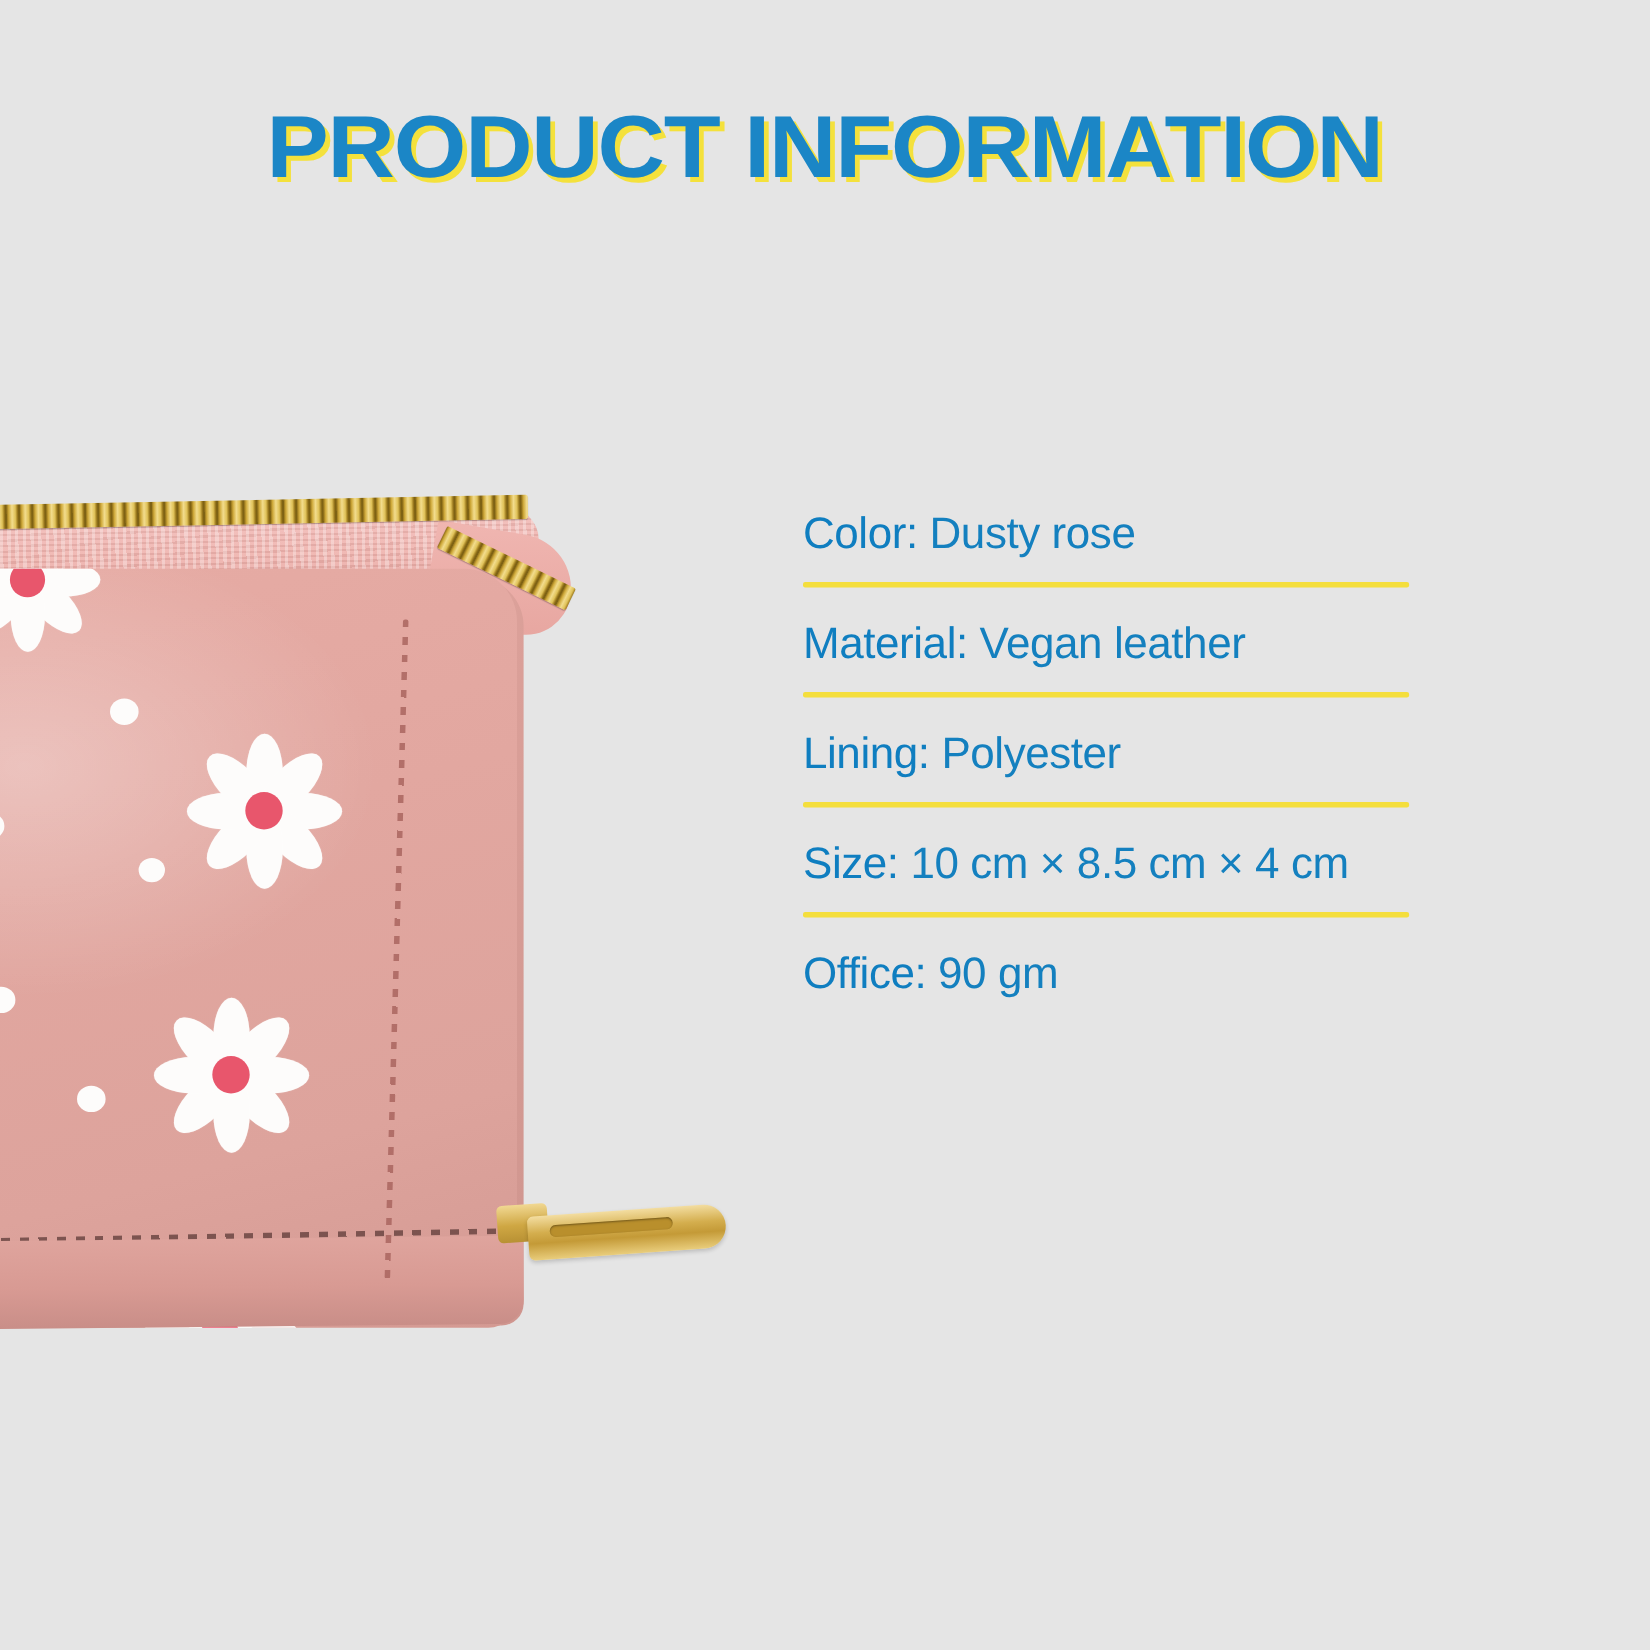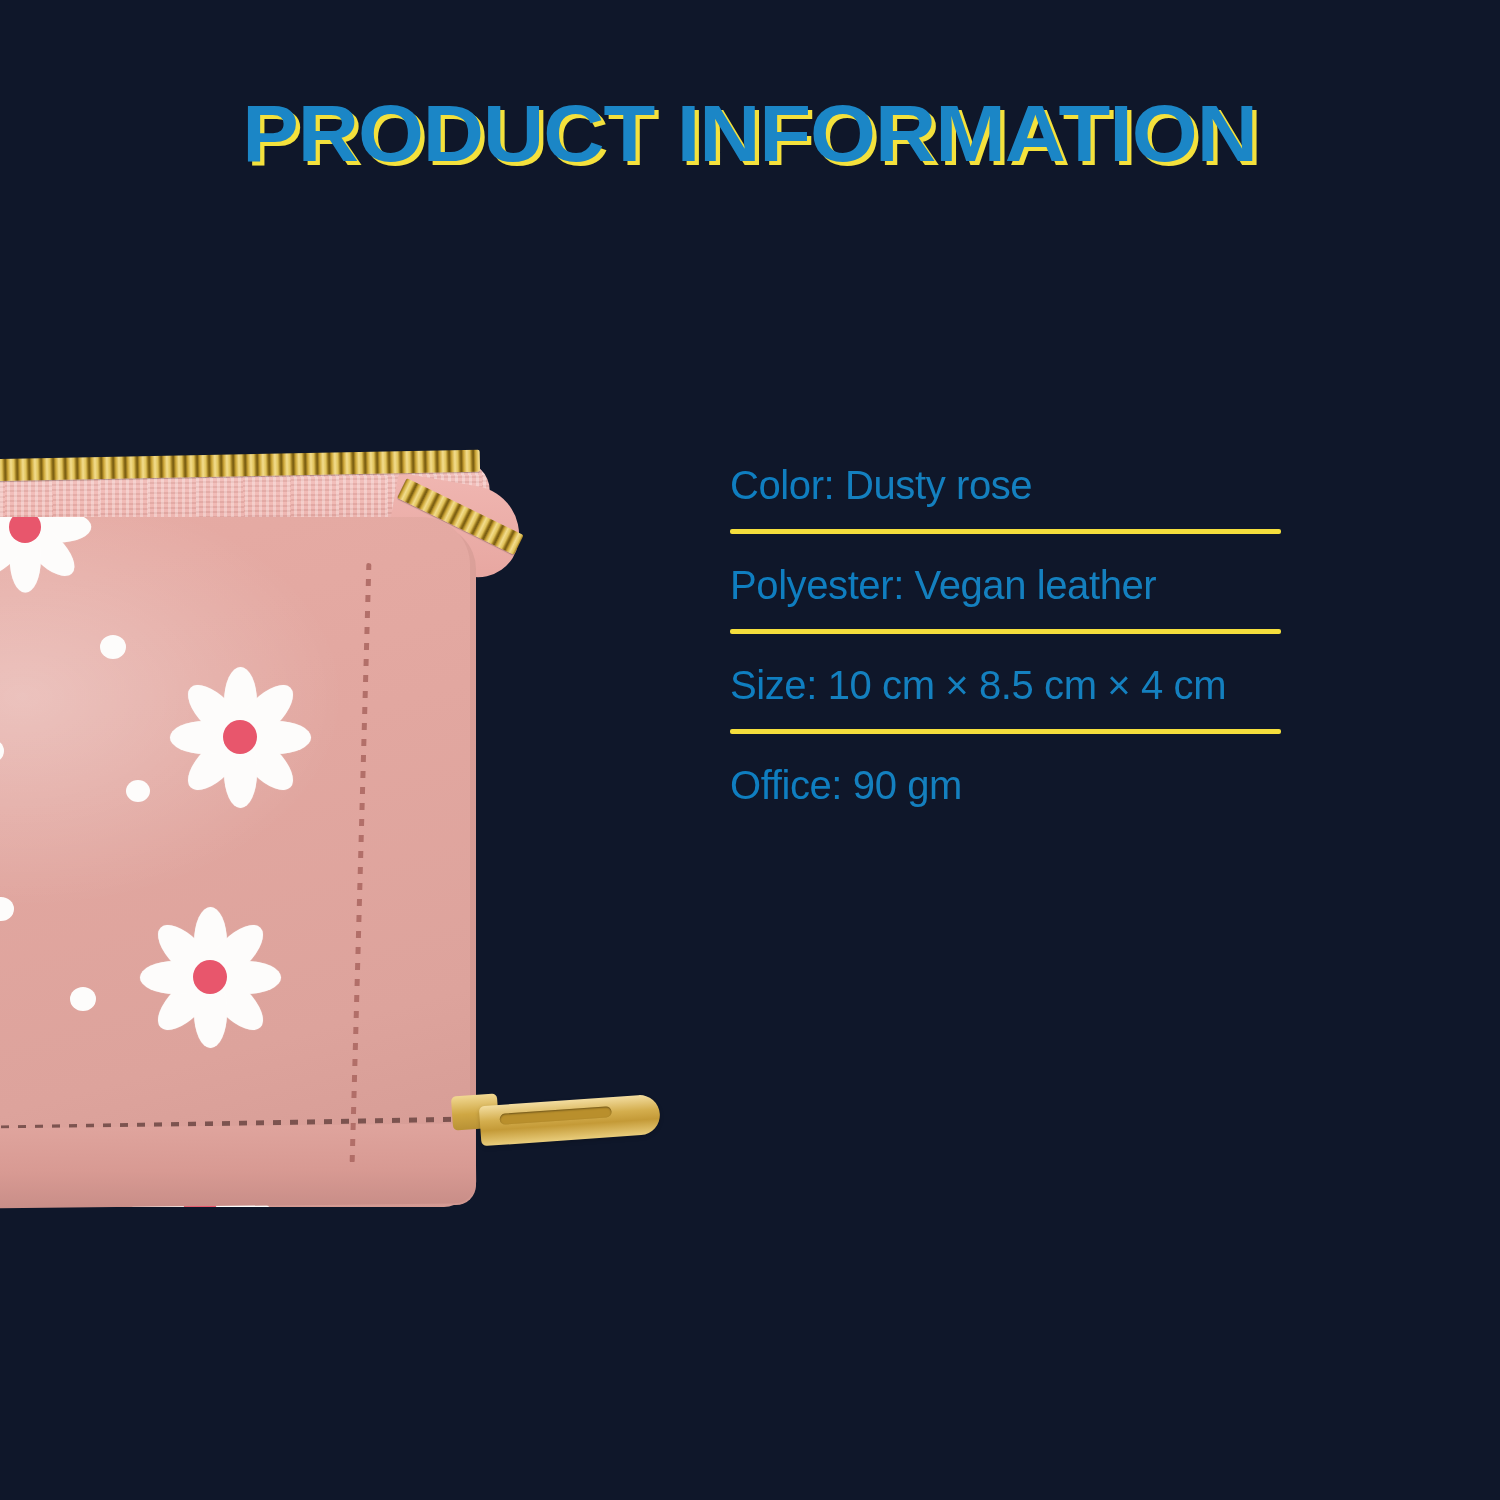--- a/index.html
+++ b/index.html
@@ -4,21 +4,21 @@
 <style>
   html, body {
     margin: 0;
     padding: 0;
     background: #ffffff;
   }
   #page {
     position: relative;
     width: 1500px;
     height: 1500px;
-    background: #0f172a;
+    background: #e5e5e5;
     overflow: hidden;
     font-family: "Liberation Sans", sans-serif;
   }
 
   
   #title-wrap {
     position: absolute;
     left: 0;
     top: 92px;
     width: 1500px;
@@ -355,21 +355,25 @@
       <div class="zip-pull-hole"></div>
     </div>
   </div>
 
   <div id="spec-list">
       <div class="spec-row">
         <div class="spec-text"><span class="k">Color:</span> <span class="v">Dusty rose</span></div>
         <div class="divider"></div>
       </div>
       <div class="spec-row">
-        <div class="spec-text"><span class="k">Polyester:</span> <span class="v">Vegan leather</span></div>
+        <div class="spec-text"><span class="k">Material:</span> <span class="v">Vegan leather</span></div>
+        <div class="divider"></div>
+      </div>
+      <div class="spec-row">
+        <div class="spec-text"><span class="k">Lining:</span> <span class="v">Polyester</span></div>
         <div class="divider"></div>
       </div>
       <div class="spec-row">
         <div class="spec-text"><span class="k">Size:</span> <span class="v">10 cm × 8.5 cm × 4 cm</span></div>
         <div class="divider"></div>
       </div>
       <div class="spec-row">
         <div class="spec-text"><span class="k">Office:</span> <span class="v">90 gm</span></div>
       </div>
     </div>

